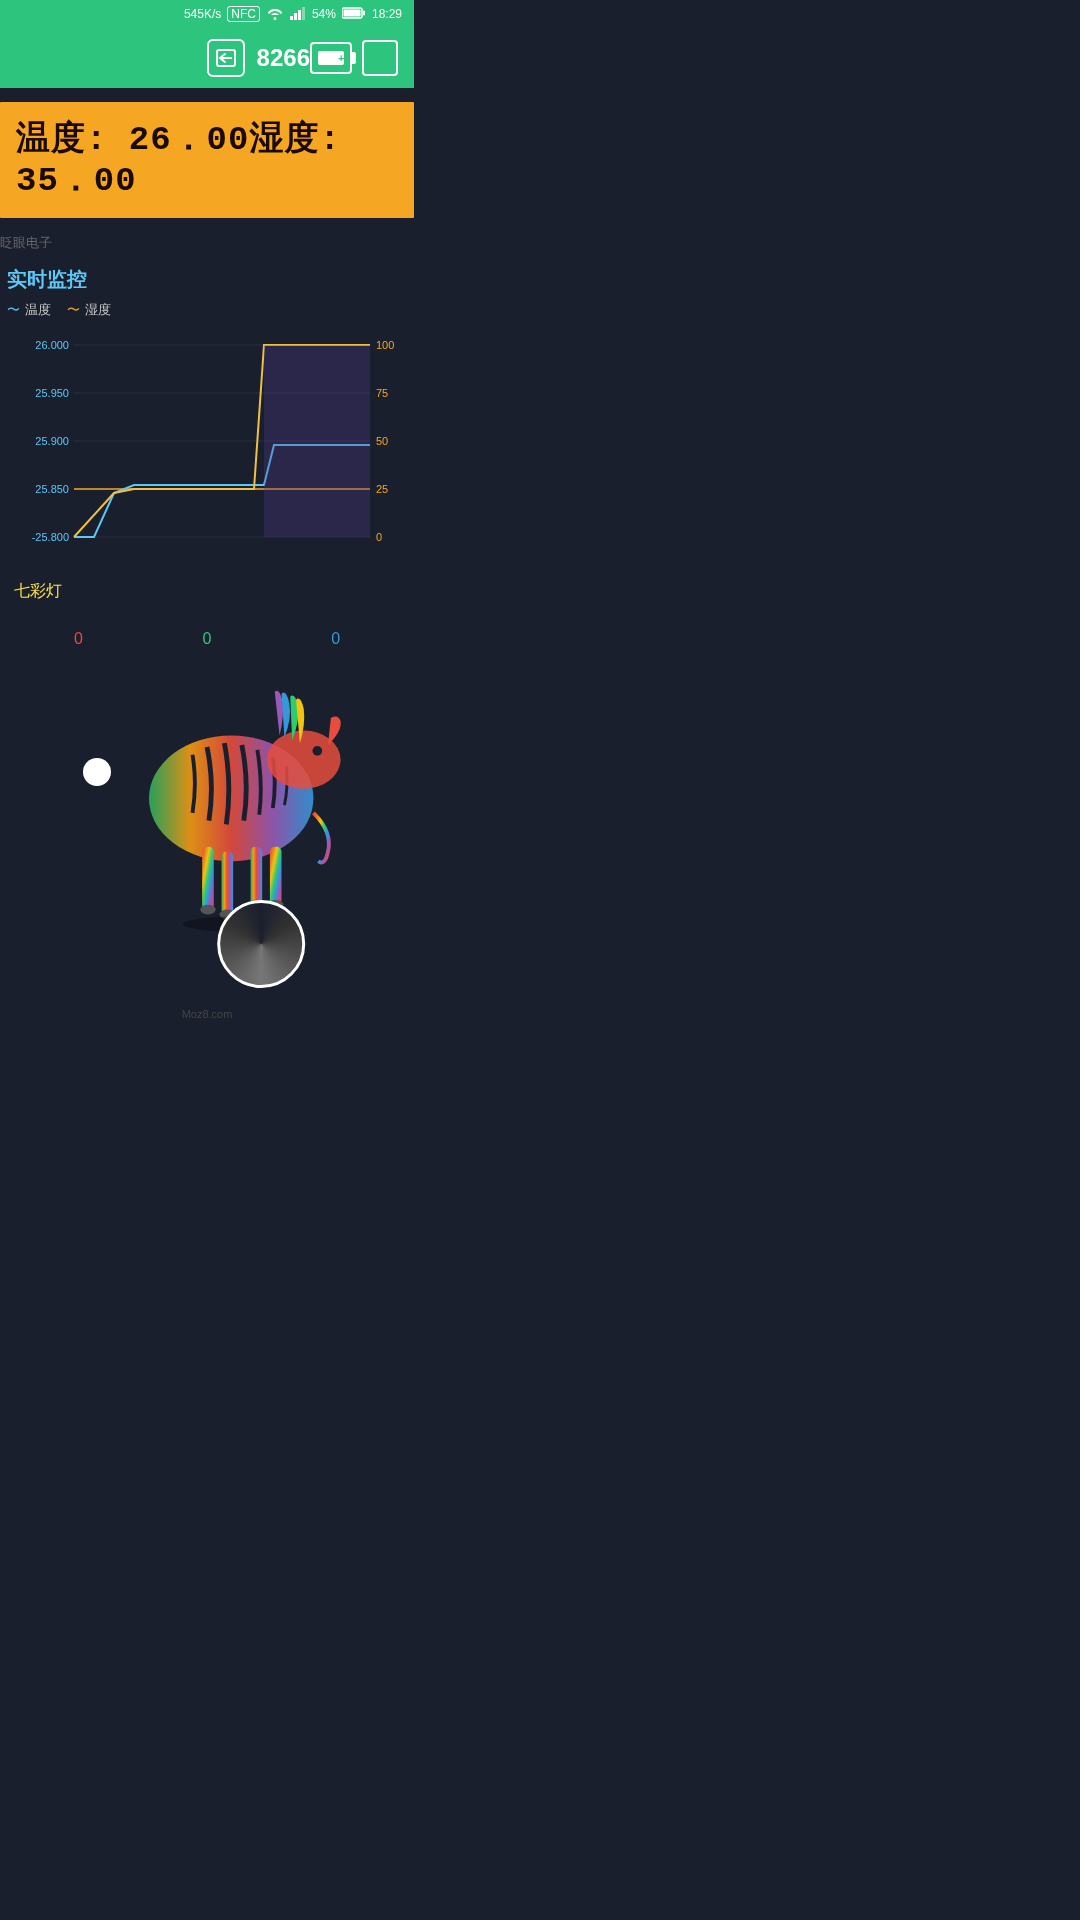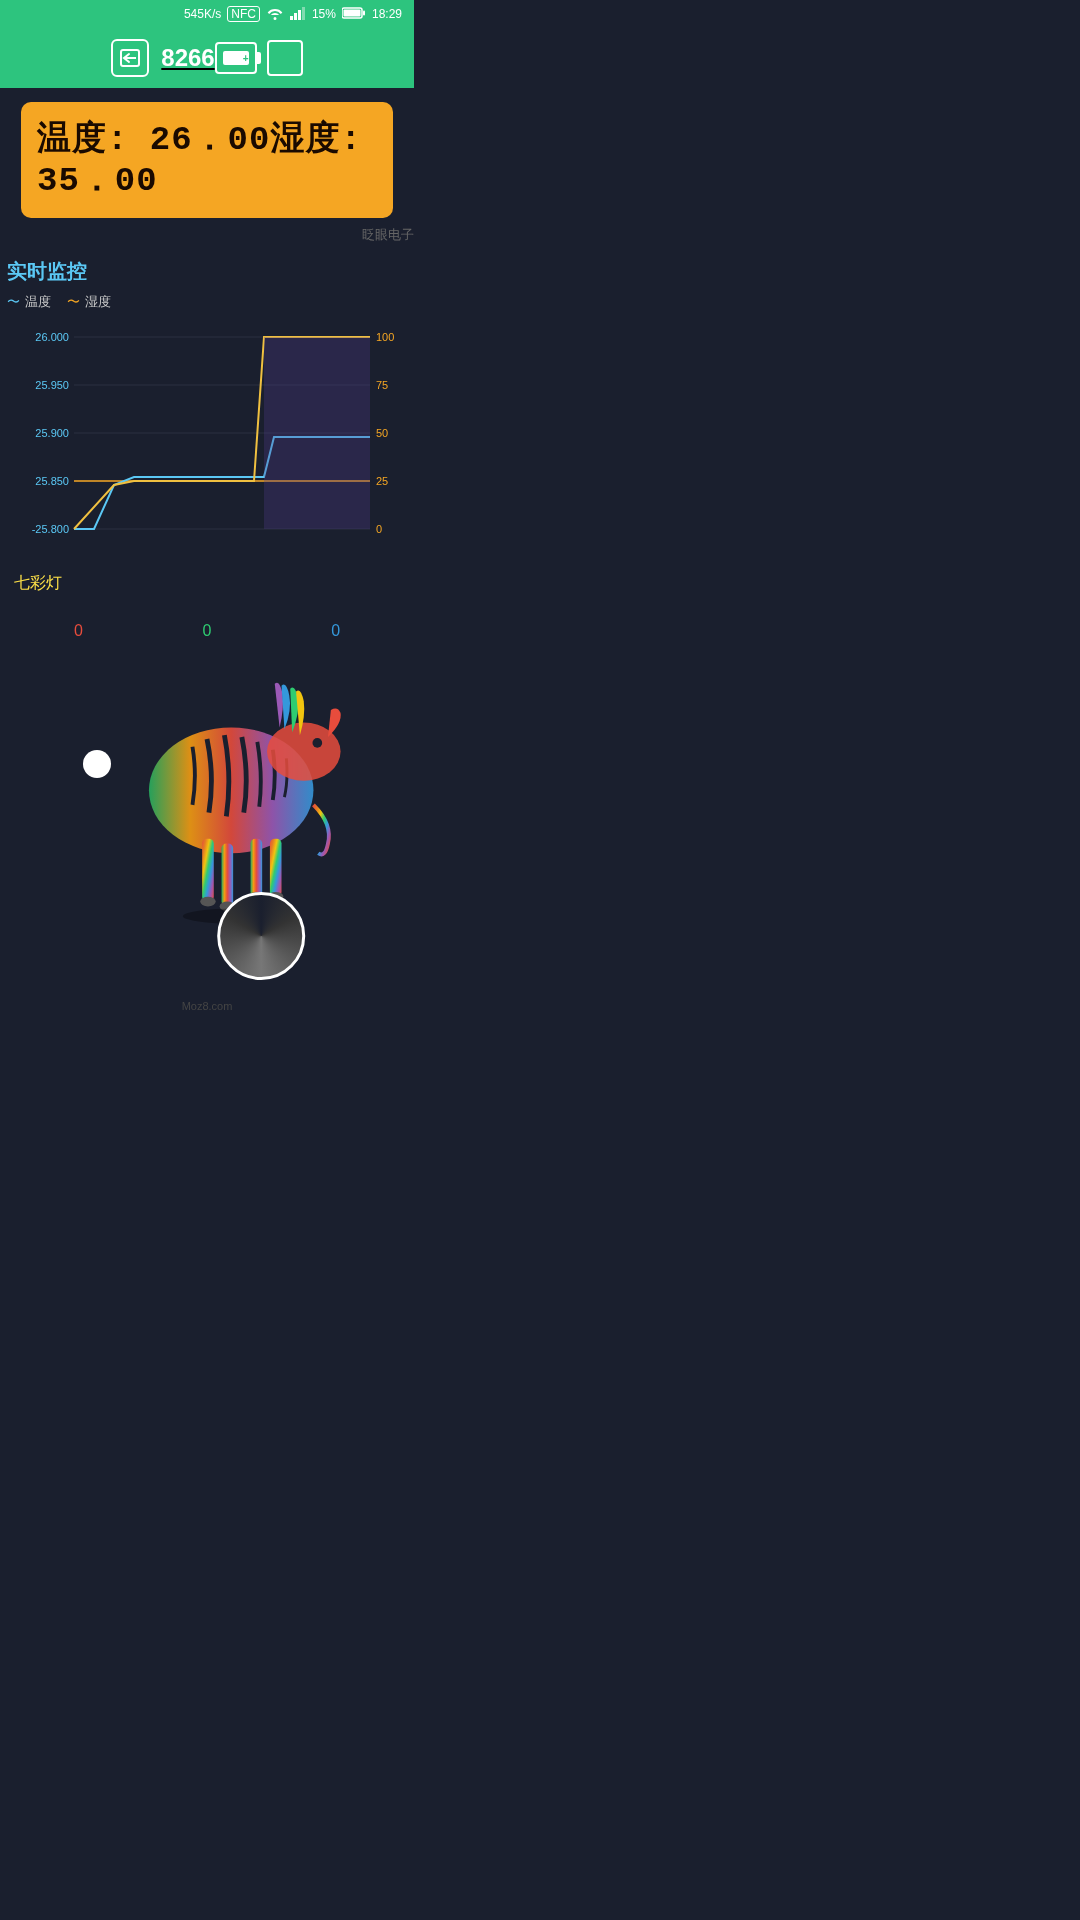--- a/index.html
+++ b/index.html
@@ -34,23 +34,22 @@
       font-size: 10px;
       color: #fff;
     }
 
     
     .top-bar {
       background: #2dc47e;
       height: 60px;
       display: flex;
       align-items: center;
-      justify-content: center;
+      justify-content: flex-end;
       padding: 0 16px;
-      text-decoration: underline;
     }
     .top-bar-left {
       display: flex;
       align-items: center;
       gap: 12px;
     }
     .back-icon {
       width: 38px;
       height: 38px;
       border: 2px solid #fff;
@@ -106,47 +105,47 @@
     }
 
     
     .main-content {
       background: #1a1f2e;
       padding-bottom: 20px;
     }
 
     
     .display-panel {
-      margin: 14px 21px 0;
+      margin: 14px 0 0;
       background: #f5a623;
-      border-radius: 10px;
+      border-radius: 1px;
       padding: 18px 16px 16px;
     }
     .display-text-main {
       font-family: 'Courier New', monospace;
       font-size: 34px;
       font-weight: bold;
       color: #1a0a00;
       line-height: 1.2;
       letter-spacing: 1px;
     }
     .display-text-sub {
       font-family: 'Courier New', monospace;
       font-size: 32px;
       font-weight: bold;
       color: #1a0a00;
       text-align: center;
       letter-spacing: 8px;
       margin-top: 6px;
     }
     .brand-label {
-      text-align: right;
+      text-align: left;
       color: #666;
       font-size: 13px;
-      margin-top: 8px;
+      margin-top: 16px;
     }
 
     
     .chart-section {
       padding: 14px 7px 0;
     }
     .chart-title {
       color: #5bc8f5;
       font-size: 20px;
       font-weight: bold;
@@ -299,21 +298,21 @@
     </svg>
   </span>
   <span>
     <svg width="16" height="14" viewBox="0 0 16 14" fill="white">
       <rect x="0" y="10" width="3" height="4"></rect>
       <rect x="4" y="7" width="3" height="7"></rect>
       <rect x="8" y="4" width="3" height="10"></rect>
       <rect x="12" y="1" width="3" height="13" opacity="0.4"></rect>
     </svg>
   </span>
-  <span>15%</span>
+  <span>54%</span>
   <span>
     <svg width="24" height="12" viewBox="0 0 24 12" fill="white">
       <rect x="0" y="1" width="20" height="10" rx="2" stroke="white" stroke-width="1.5" fill="none"></rect>
       <rect x="1.5" y="2.5" width="17" height="7" rx="1" fill="white"></rect>
       <rect x="21" y="3.5" width="2" height="5" rx="1" fill="white"></rect>
     </svg>
   </span>
   <span>18:29</span>
 </div>
 

